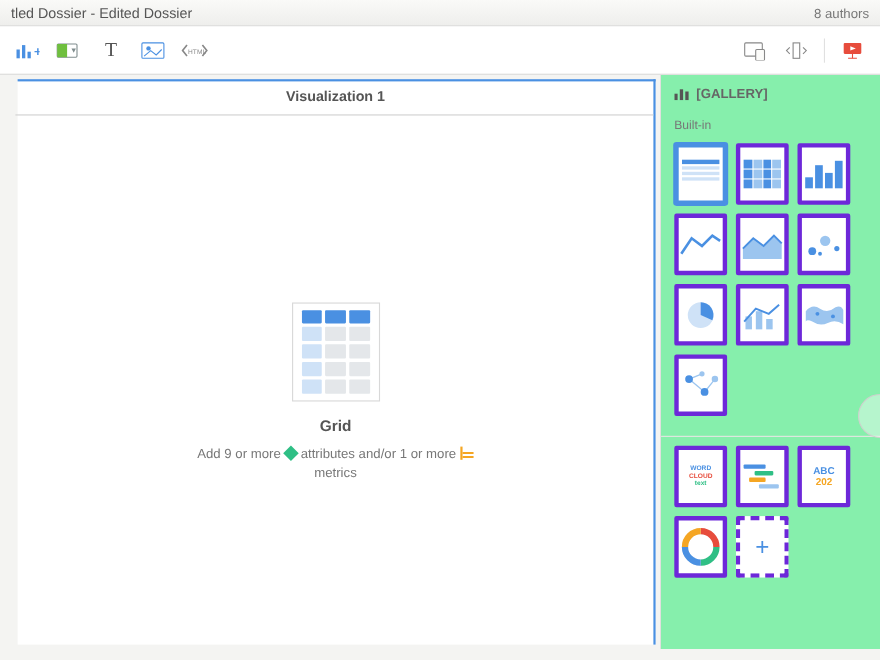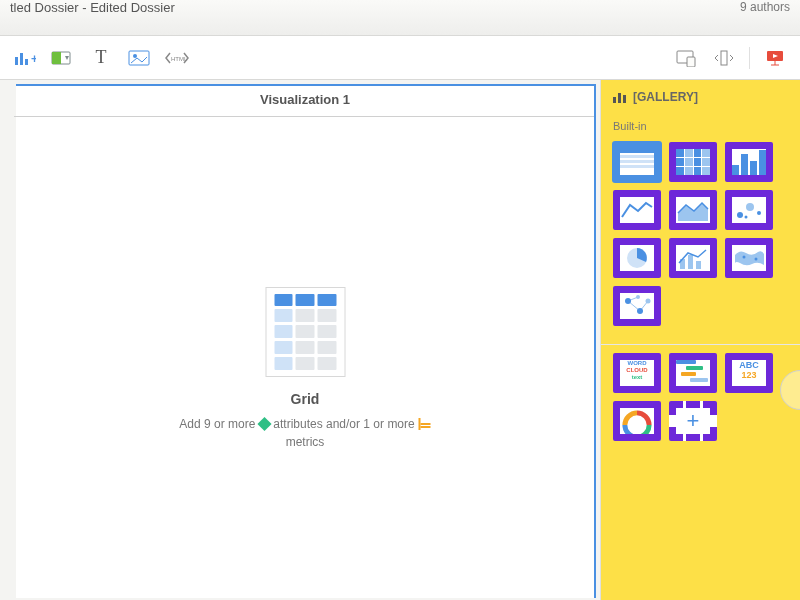--- a/index.html
+++ b/index.html
@@ -5,22 +5,23 @@
 * { box-sizing: border-box; margin: 0; padding: 0; }
 body {
   font-family: -apple-system, "Segoe UI", Arial, sans-serif;
   background: #f4f4f2;
   width: 800px; height: 600px;
   overflow: hidden;
   color: #444;
   font-size: 12px;
 }
 .titlebar {
-  height: 36px;
+  height: 24px;
   display: flex;
+  align-items: center;
   padding: 0 10px;
   background: linear-gradient(#fafaf8,#eeeeec);
   border-bottom: 1px solid #d9d9d7;
 }
 .titlebar .title { flex: 1; font-size: 13px; color: #555; }
 .titlebar .authors { font-size: 12px; color: #777; }
 .toolbar {
   height: 44px;
   background: #fff;
   border-bottom: 1px solid #d9d9d7;
@@ -79,45 +80,45 @@
   width:10px; height:10px; background:#2fbf85; transform:rotate(45deg);
   display:inline-block;
 }
 .metric-box {
   width:12px; height:12px; display:inline-block;
   background:linear-gradient(to bottom,#fff 40%,#f5a623 40%,#f5a623 55%,#fff 55%,#fff 70%,#f5a623 70%,#f5a623 85%,#fff 85%);
   border-left:2px solid #f5a623;
 }
 .sidepanel {
   width: 200px;
-  background:#fde047;
+  background:#86efac;
   border-left:1px solid #e0e0de;
   overflow-y:auto;
 }
 .panel-header {
   padding: 10px 12px 6px;
   font-size: 12px; color:#666; font-weight:600;
   display:flex; align-items:center; gap:6px;
 }
 .section-label {
   padding: 10px 12px 6px;
   font-size:11px; color:#777;
 }
 .thumb-grid {
   display:grid;
   grid-template-columns: repeat(3, 48px);
   gap:8px;
   padding: 4px 12px 14px;
 }
 .thumb {
-  width:48px; height:40px;
+  width:48px; height:56px;
   background:#fff;
-  border:7px solid #6d28d9;
+  border:4px solid #6d28d9;
   border-radius:2px;
-  display:flex; align-items:flex-start; justify-content:center;
+  display:flex; align-items:center; justify-content:center;
   overflow:hidden;
 }
 .thumb.selected { border-color:#4a90e2; box-shadow:0 0 0 1px #4a90e2; }
 .thumb.add { border-style:dashed; color:#4a90e2; font-size:22px; font-weight:300;}
 .hr { border-top:1px solid #e6e6e4; margin:4px 0; }
 .circle-float {
   position:absolute;
   right: -20px; top: 290px;
   width:40px; height:40px;
   border:1px solid #d0d0ce;
@@ -136,21 +137,21 @@
 .th-gantt{display:flex;flex-direction:column;gap:2px;width:34px;}
 .th-gantt div{height:4px;border-radius:1px;}
 .th-abc{font-size:9px;line-height:10px;text-align:center;font-weight:700;}
 .th-abc .l1{color:#4a90e2;} .th-abc .l2{color:#f5a623;}
 </style>
 </head>
 <body>
 
 <div class="titlebar">
   <span class="title">tled Dossier - Edited Dossier</span>
-  <span class="authors">9 authors</span>
+  <span class="authors">8 authors</span>
 </div>
 
 <div class="toolbar">
   <div class="group">
     <div class="tbtn" title="Insert visualization">
       <svg width="22" height="18">
           <rect x="1" y="8" width="3" height="8" fill="#4a90e2"></rect>
           <rect x="6" y="4" width="3" height="12" fill="#4a90e2"></rect>
           <rect x="11" y="10" width="3" height="6" fill="#4a90e2"></rect>
           <text x="17" y="14" font-size="12" fill="#4a90e2" font-weight="bold">+</text>
@@ -359,21 +360,21 @@
         <div class="th-gantt">
             <div style="background:#4a90e2;width:60%;margin-left:0"></div>
             <div style="background:#2fbf85;width:50%;margin-left:30%"></div>
             <div style="background:#f5a623;width:45%;margin-left:15%"></div>
             <div style="background:#9cc5ef;width:55%;margin-left:40%"></div>
           </div>
       </div>
       <div class="thumb" title="KPI">
         <div class="th-abc">
             <div class="l1">ABC</div>
-            <div class="l2">123</div>
+            <div class="l2">202</div>
           </div>
       </div>
       <div class="thumb" title="Ring">
         <svg class="th-ring" viewBox="0 0 28 28">
             <circle cx="14" cy="14" r="10" fill="none" stroke="#eee" stroke-width="4"></circle>
             <path d="M14,4 A10,10 0 0,1 24,14" fill="none" stroke="#e74c3c" stroke-width="4"></path>
             <path d="M24,14 A10,10 0 0,1 14,24" fill="none" stroke="#2fbf85" stroke-width="4"></path>
             <path d="M14,24 A10,10 0 0,1 4,14" fill="none" stroke="#4a90e2" stroke-width="4"></path>
             <path d="M4,14 A10,10 0 0,1 14,4" fill="none" stroke="#f5a623" stroke-width="4"></path>
           </svg>

